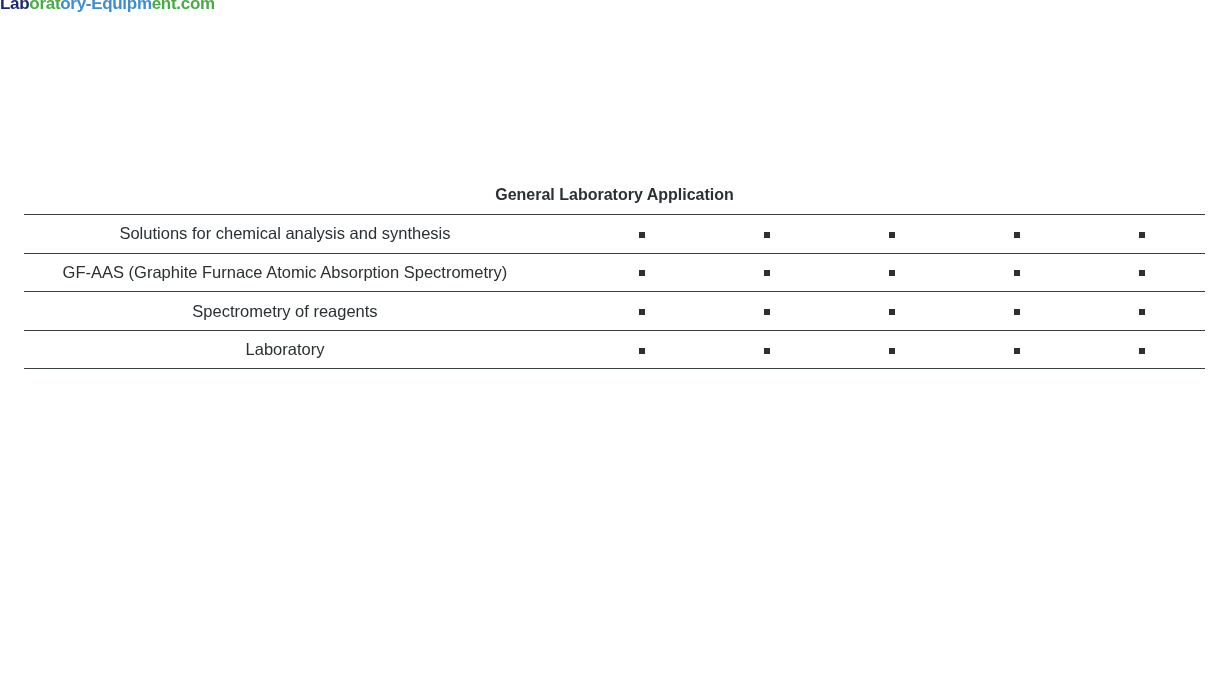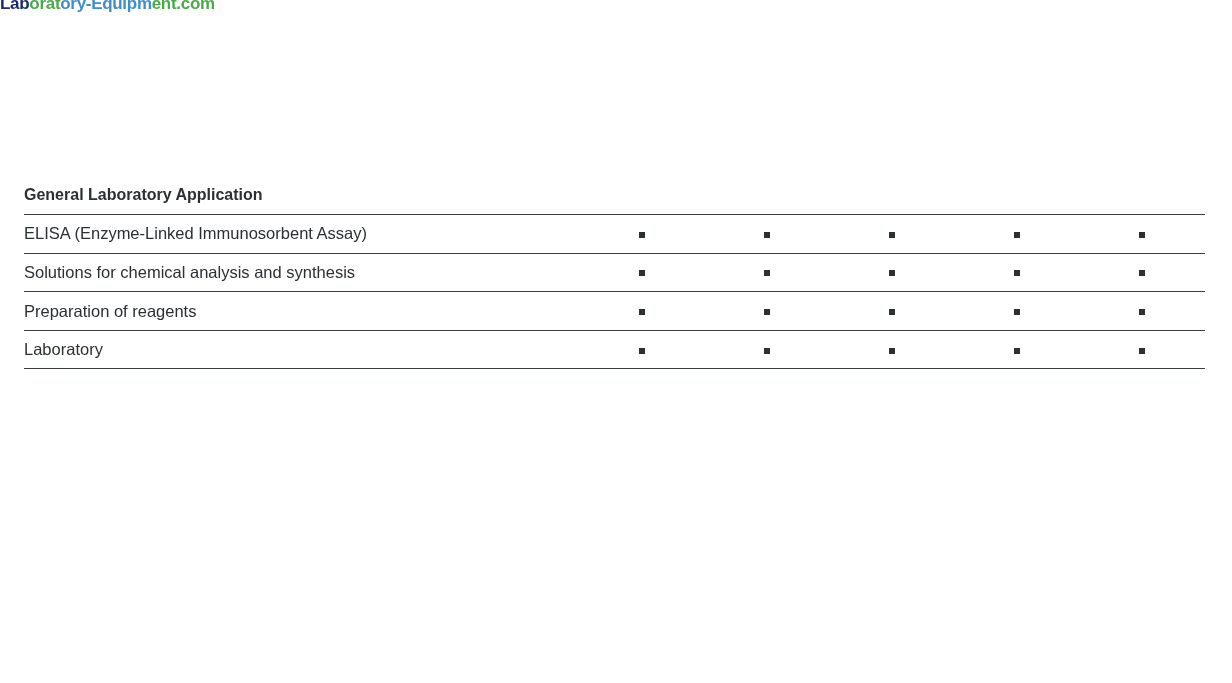--- a/index.html
+++ b/index.html
@@ -38,20 +38,21 @@
     top: 176px;
     width: 1181px;
   }
   table.matrix {
     width: 100%;
     border-collapse: collapse;
     table-layout: fixed;
   }
   table.matrix tr {
     height: 38.6px;
+    text-align: center;
   }
   table.matrix td {
     border-bottom: 1px solid #3a3f42;
     padding: 0;
     vertical-align: middle;
   }
   td.label {
     font-size: 16.5px;
     color: #2b3033;
     padding-bottom: 4px;
@@ -97,44 +98,44 @@
       <col style="width:125px">
       <col style="width:125px">
     </colgroup>
     <tbody>
       <tr class="header-row">
         <td class="label" colspan="7">General Laboratory Application</td>
       </tr>
 
 
 
-      <tr>
-        <td class="label">ELISA (Enzyme-Linked Immunosorbent Assay)</td>
-        <td></td>
-        <td class="mark"><span class="dot"></span></td>
-        <td class="mark"><span class="dot"></span></td>
-        <td class="mark"><span class="dot"></span></td>
-        <td class="mark"><span class="dot"></span></td>
-        <td class="mark"><span class="dot"></span></td>
-      </tr>
 
 
       <tr>
         <td class="label">Solutions for chemical analysis and synthesis</td>
         <td></td>
         <td class="mark"><span class="dot"></span></td>
         <td class="mark"><span class="dot"></span></td>
         <td class="mark"><span class="dot"></span></td>
         <td class="mark"><span class="dot"></span></td>
         <td class="mark"><span class="dot"></span></td>
       </tr>
 
+      <tr>
+        <td class="label">GF-AAS (Graphite Furnace Atomic Absorption Spectrometry)</td>
+        <td></td>
+        <td class="mark"><span class="dot"></span></td>
+        <td class="mark"><span class="dot"></span></td>
+        <td class="mark"><span class="dot"></span></td>
+        <td class="mark"><span class="dot"></span></td>
+        <td class="mark"><span class="dot"></span></td>
+      </tr>
 
       <tr>
-        <td class="label">Preparation of reagents</td>
+        <td class="label">Spectrometry of reagents</td>
         <td></td>
         <td class="mark"><span class="dot"></span></td>
         <td class="mark"><span class="dot"></span></td>
         <td class="mark"><span class="dot"></span></td>
         <td class="mark"><span class="dot"></span></td>
         <td class="mark"><span class="dot"></span></td>
       </tr>
 
       <tr>
         <td class="label">Laboratory</td>

